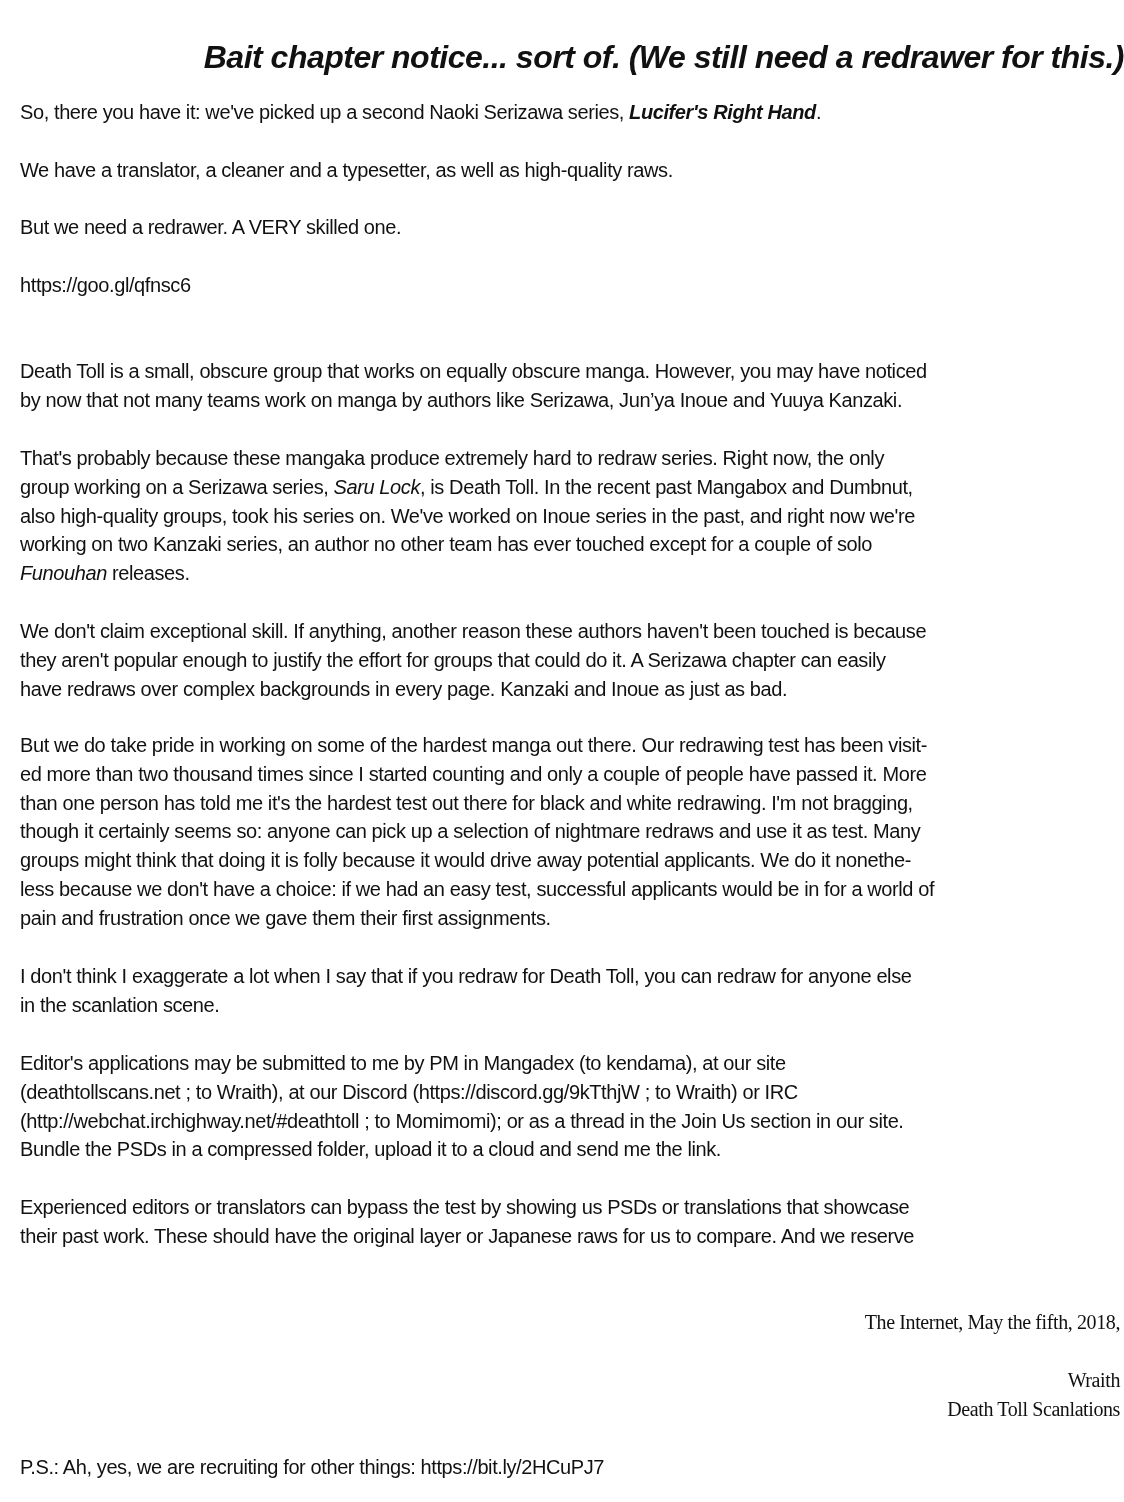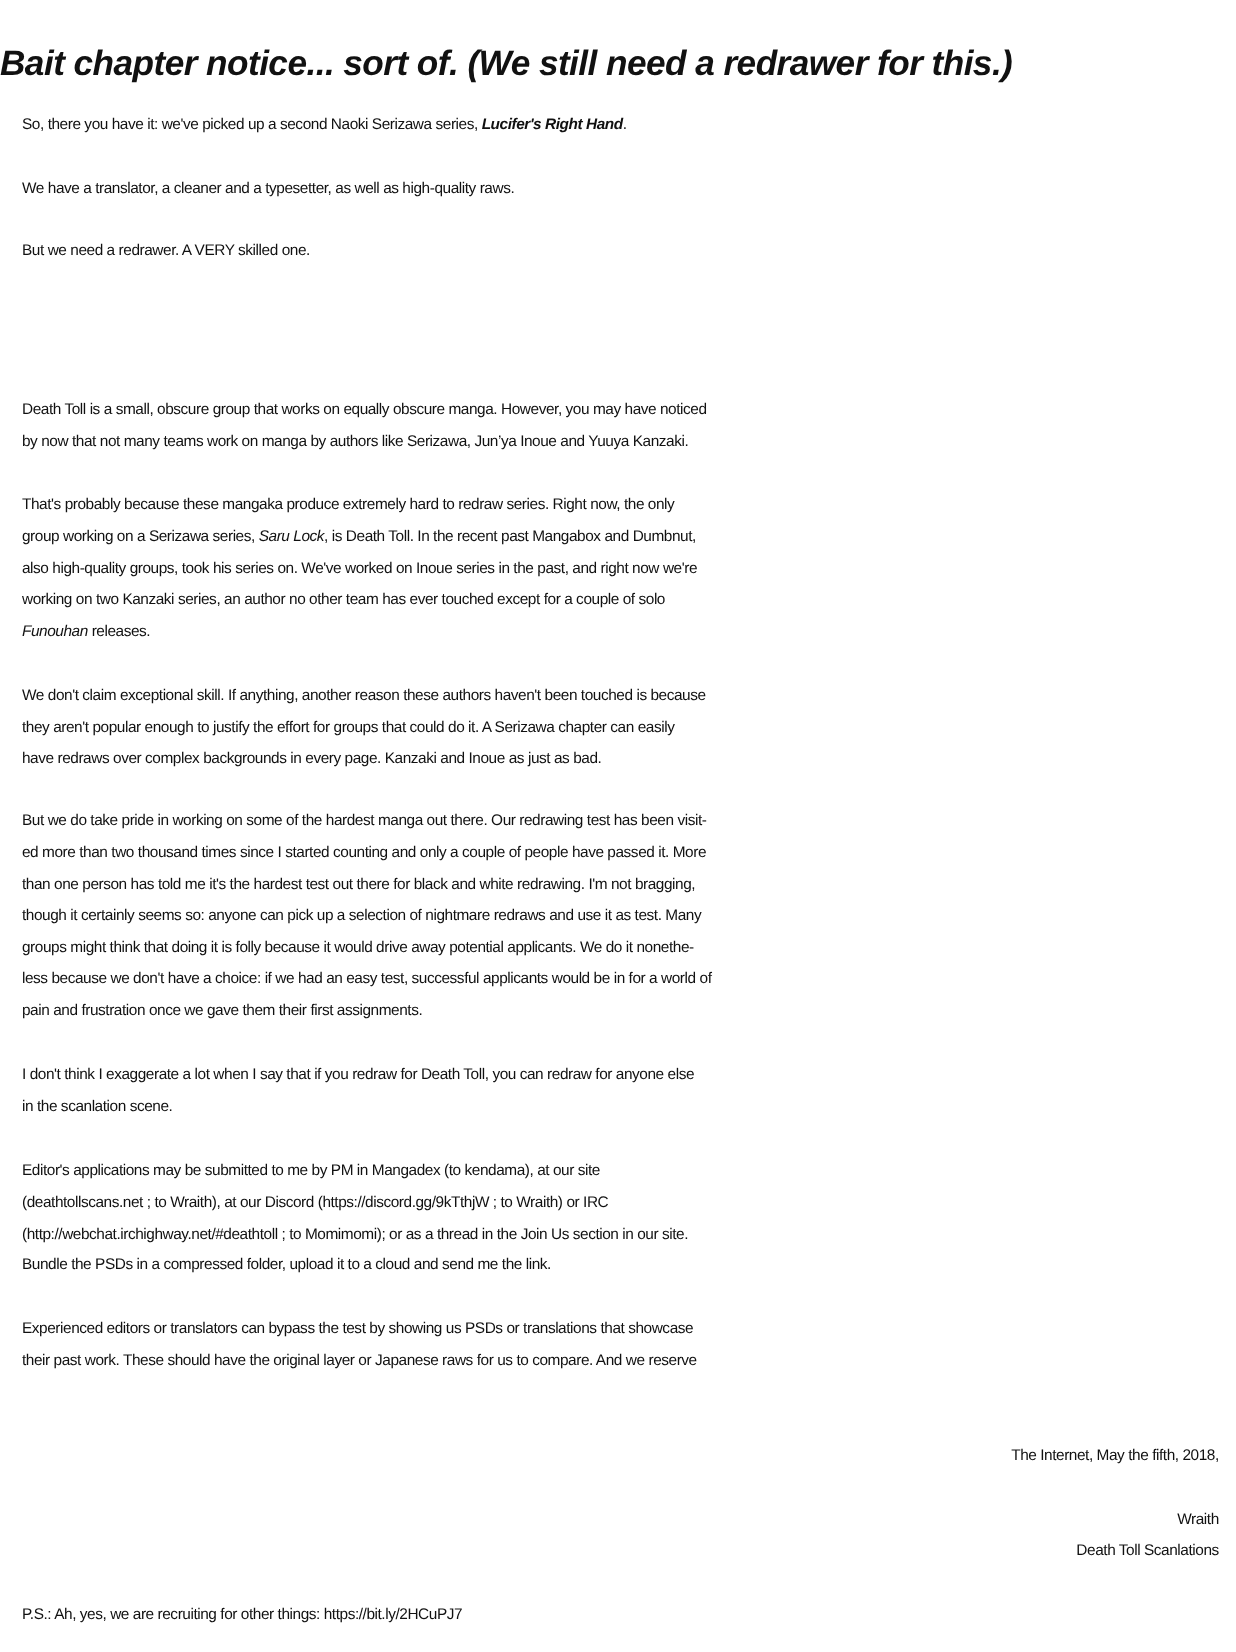--- a/index.html
+++ b/index.html
@@ -3,47 +3,48 @@
 <meta charset="utf-8">
 <style>
   html, body { margin: 0; padding: 0; background: #ffffff; }
   body {
     width: 1124px; height: 1502px; overflow: hidden; position: relative;
     color: #111111;
     font-family: "Liberation Sans", sans-serif;
   }
   .title {
     position: absolute; left: 0; top: 14px; width: 1124px;
-    text-align: left; font-weight: bold; font-style: italic;
+    text-align: right; font-weight: bold; font-style: italic;
     font-size: 32px; letter-spacing: -0.5px; line-height: 44px;
   }
   .para {
     position: absolute; left: 20px; width: 1090px;
-    font-size: 14px; line-height: 28.8px; letter-spacing: -0.4px;
+    font-size: 20px; line-height: 28.8px; letter-spacing: -0.4px;
     white-space: nowrap;
   }
   .line { display: block; }
-  .right { text-align: right; left: auto; right: 16px; width: auto; }
+  .right { text-align: right; left: auto; right: 4px; width: auto; font-family: Liberation Serif, serif; }
   em { font-style: italic; }
   strong { font-weight: bold; }
 </style>
 </head>
 <body>
 
 <h1 class="title">Bait chapter notice... sort of. (We still need a redrawer for this.)</h1>
 
 <div class="para" style="top:98px">
   <span>So, there you have it: we've picked up a second Naoki Serizawa series, </span><strong><em>Lucifer's Right Hand</em></strong><span>.</span>
 </div>
 
 <div class="para" style="top:156px">We have a translator, a cleaner and a typesetter, as well as high-quality raws.</div>
 
 <div class="para" style="top:213px">But we need a redrawer. A VERY skilled one.</div>
 
 <div class="para" style="top:271px">
+  <span class="line">https://goo.gl/qfnsc6</span>
 </div>
 
 <div class="para" style="top:357px">
   <span class="line">Death Toll is a small, obscure group that works on equally obscure manga. However, you may have noticed</span>
   <span class="line">by now that not many teams work on manga by authors like Serizawa, Jun’ya Inoue and Yuuya Kanzaki.</span>
 </div>
 
 <div class="para" style="top:444px">
   <span class="line">That's probably because these mangaka produce extremely hard to redraw series. Right now, the only</span>
   <span class="line"><span>group working on a Serizawa series, </span><em>Saru Lock</em><span>, is Death Toll. In the recent past Mangabox and Dumbnut,</span></span>

